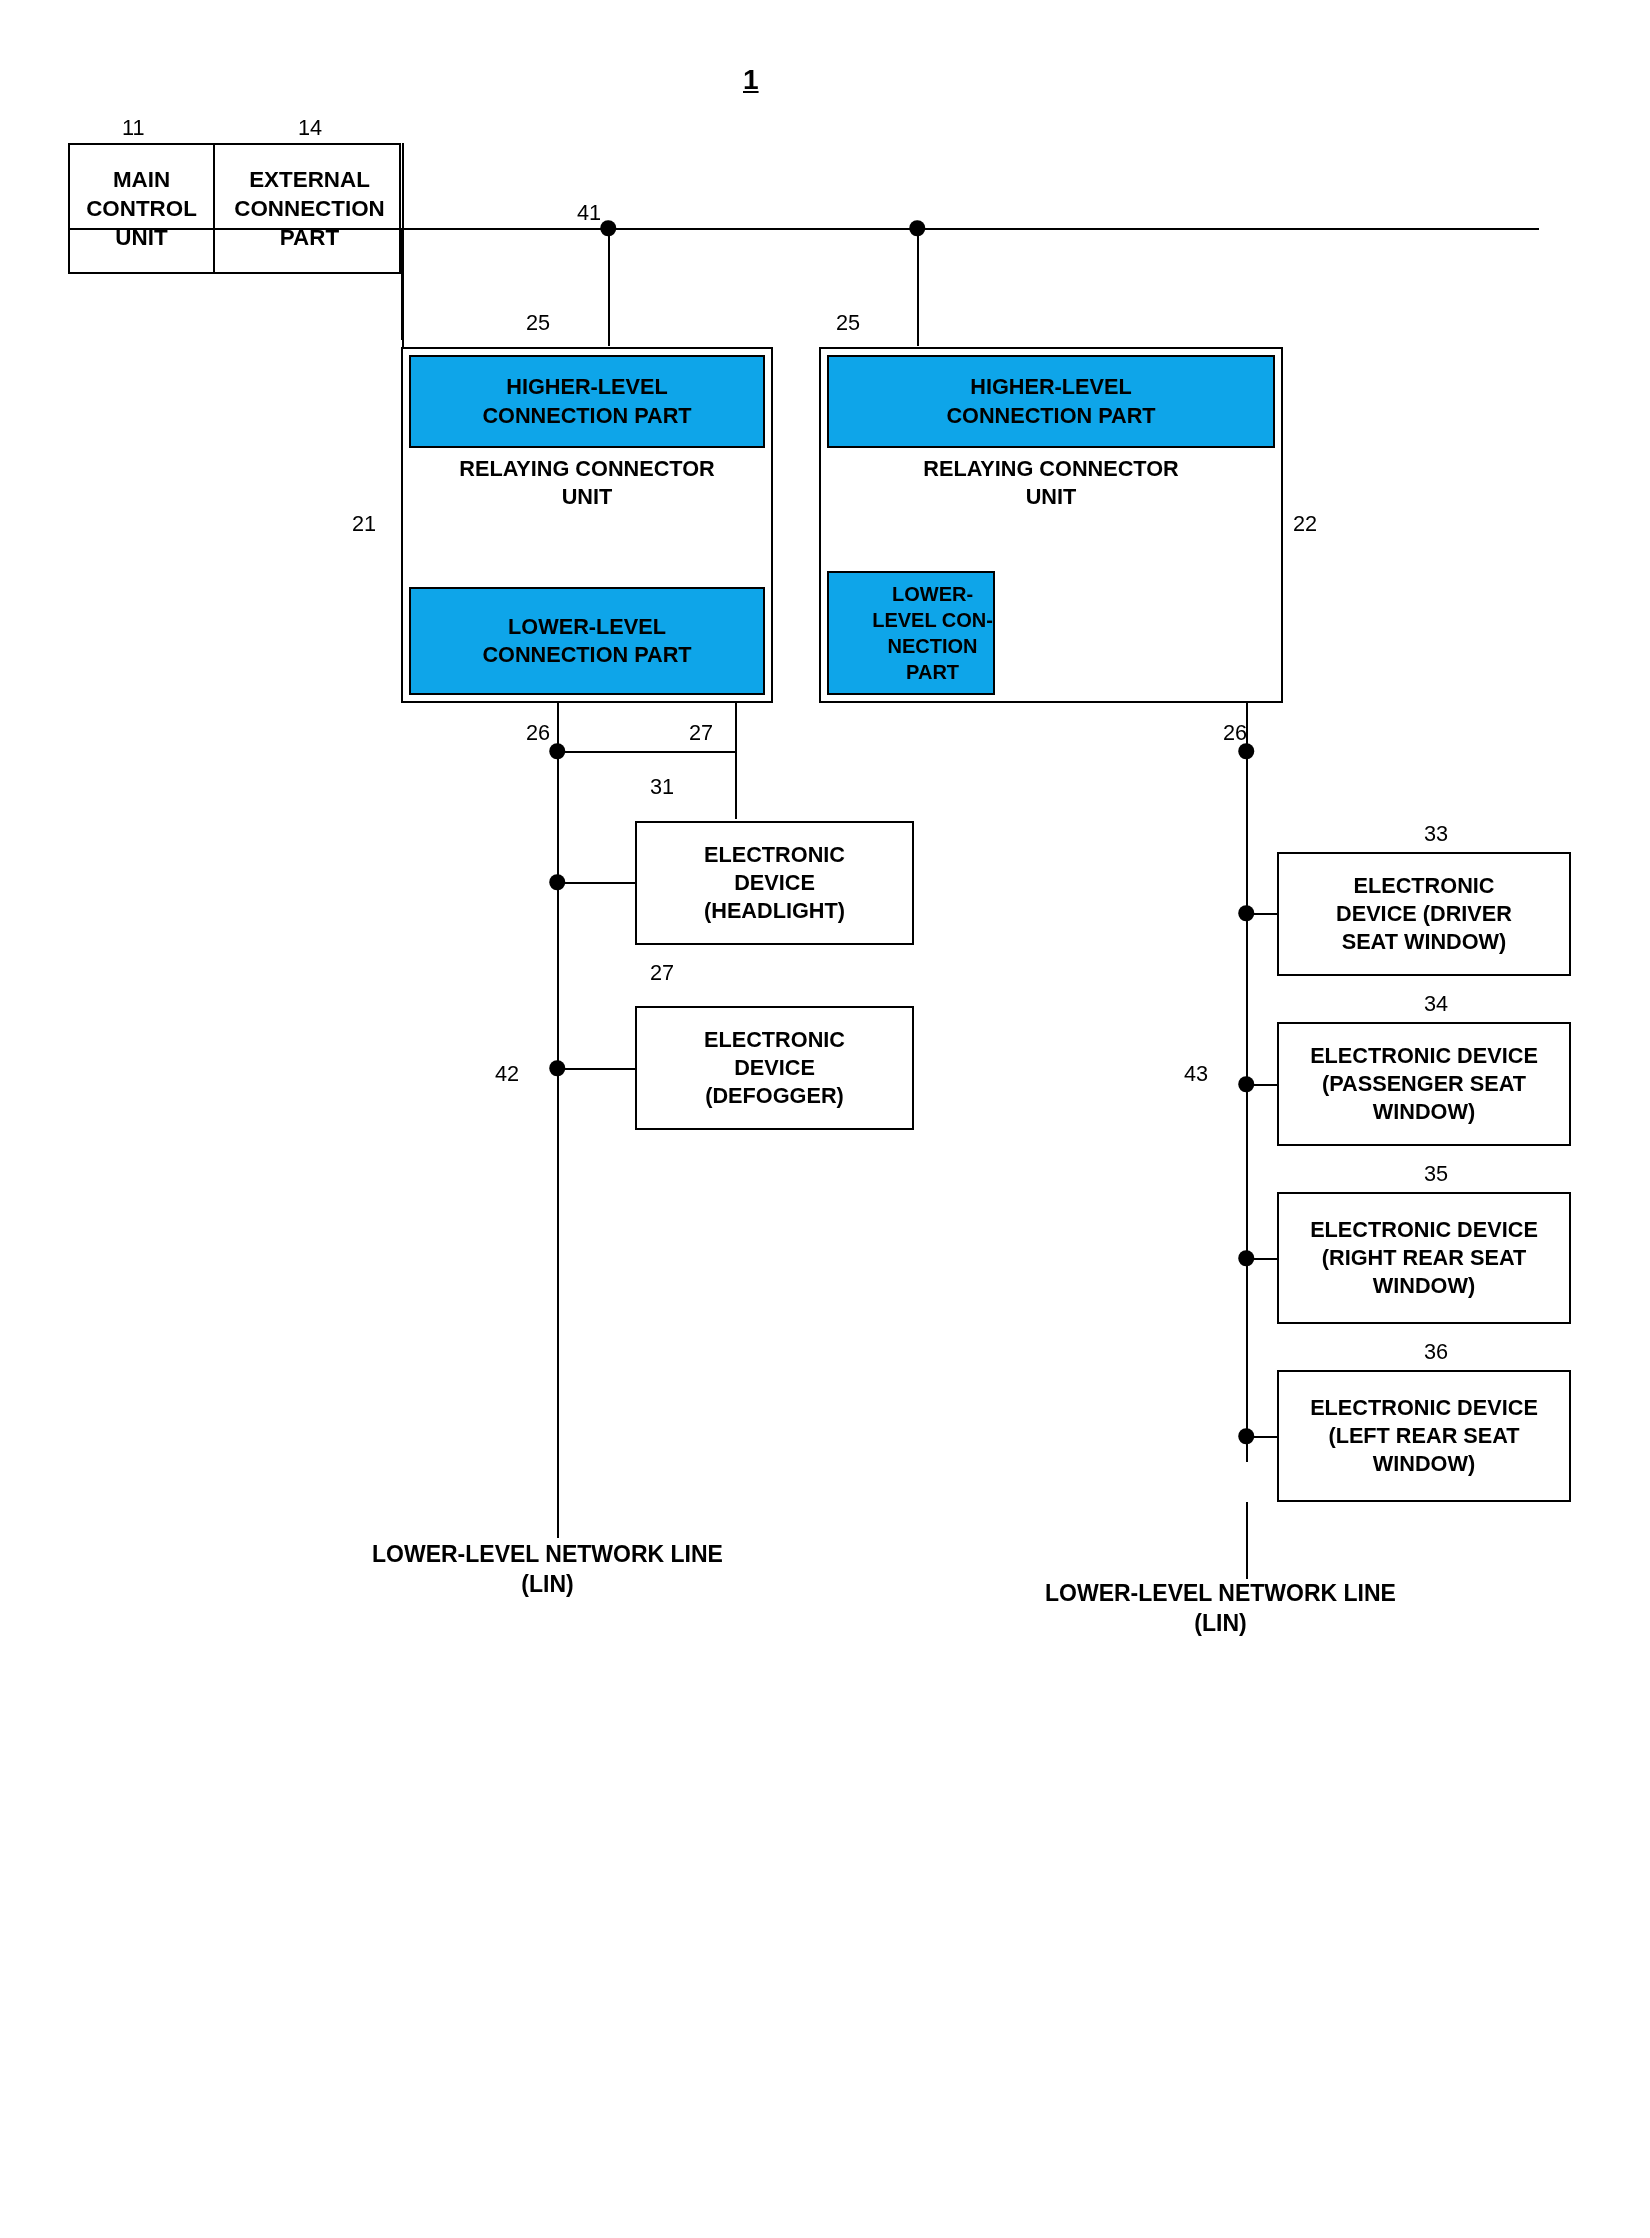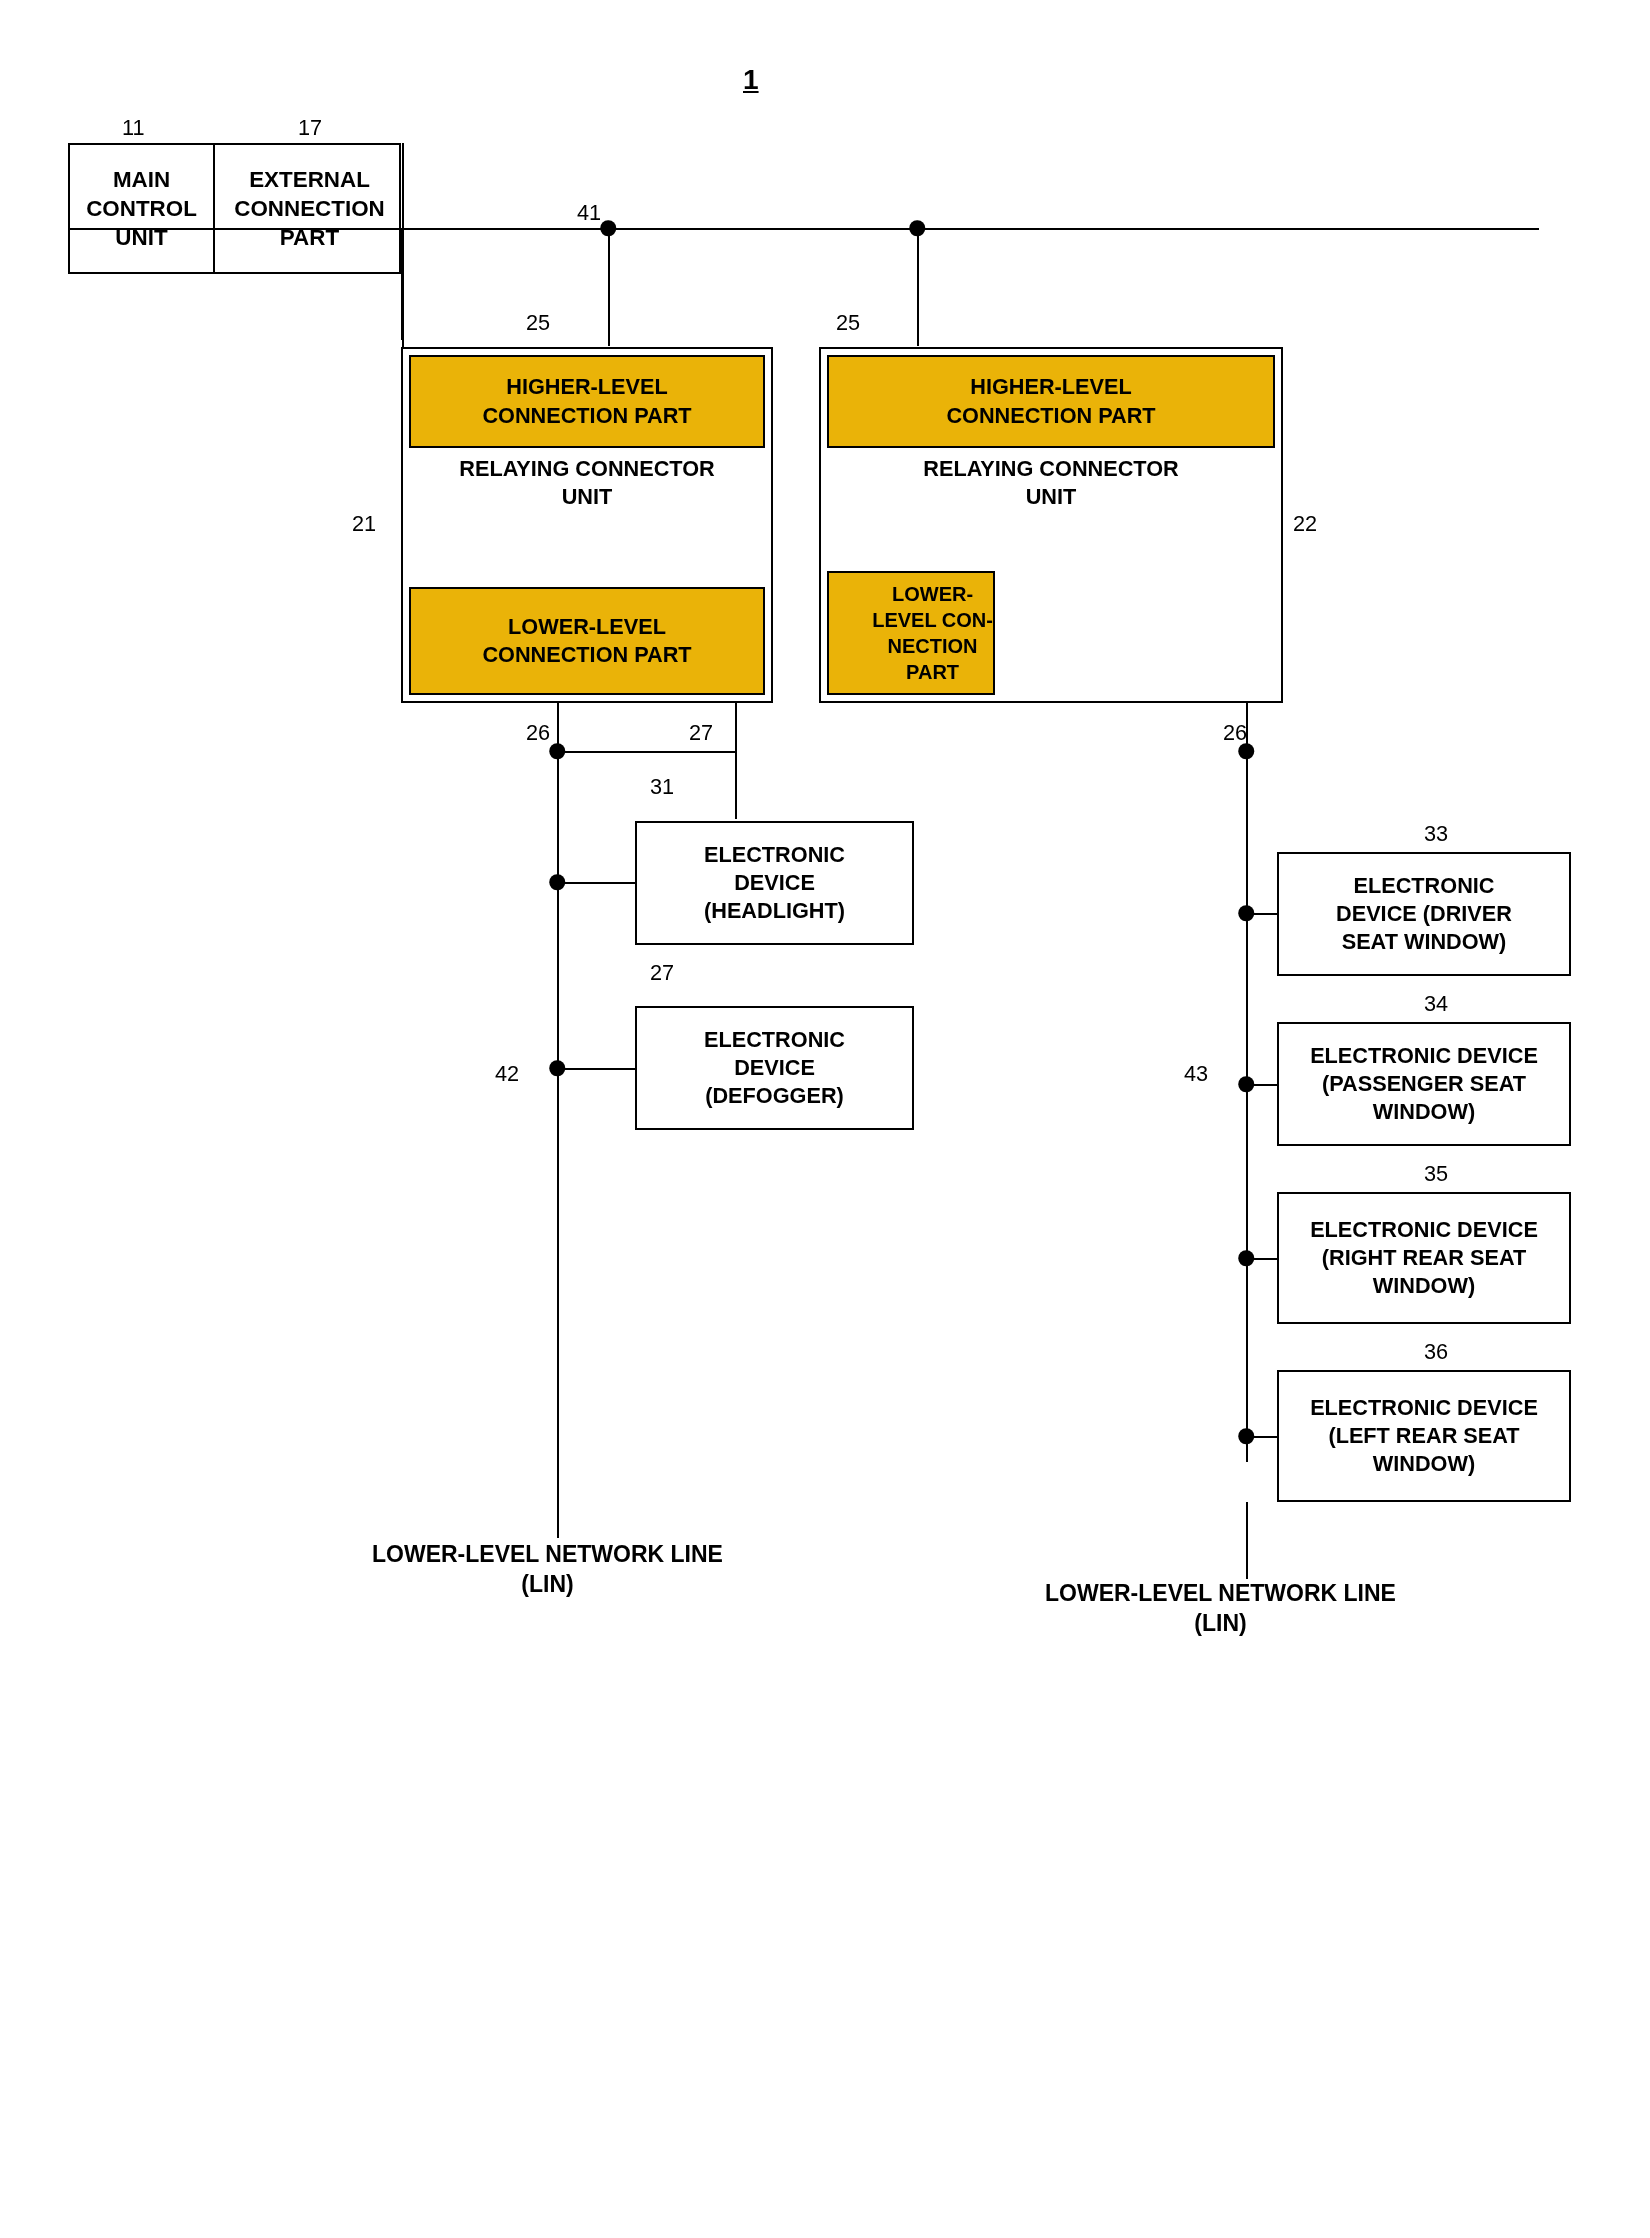--- a/index.html
+++ b/index.html
@@ -60,40 +60,40 @@
       font-weight: normal;
     }
     
     .underlined {
       text-decoration: underline;
     }
     
     .inner-box {
       position: absolute;
       border: 2.3px solid #000;
-      background: #eab308;
+      background: #0ea5e9;
       display: flex;
       align-items: center;
       justify-content: center;
       text-align: center;
       font-size: 21.7px;
       font-weight: bold;
       line-height: 1.3;
     }
   </style>
 </head>
 <body>
 
 <div class="diagram-container">
 
   <div class="label underlined" style="top:62px; left:743px; font-size:28px;">1</div>
 
   <div class="ref-num" style="top:115px; left:122px;">11</div>
 
-  <div class="ref-num" style="top:115px; left:298px;">17</div>
+  <div class="ref-num" style="top:115px; left:298px;">14</div>
 
   <div class="box" style="left:68px; top:143px; width:333px; height:131px; font-size:23px; padding:0;">
 
     <div style="position:absolute; left:143px; top:0; width:2.3px; height:100%; background:#000;"></div>
 
     <div style="position:absolute; left:0; top:0; width:143px; height:100%; display:flex; align-items:center; justify-content:center; text-align:center; font-size:22.4px; font-weight:bold; line-height:1.3; padding:3.9px;">
       MAIN<br>CONTROL<br>UNIT
     </div>
 
     <div style="position:absolute; left:146px; top:0; width:187px; height:100%; display:flex; align-items:center; justify-content:center; text-align:center; font-size:22.4px; font-weight:bold; line-height:1.3; padding:3.9px;">

